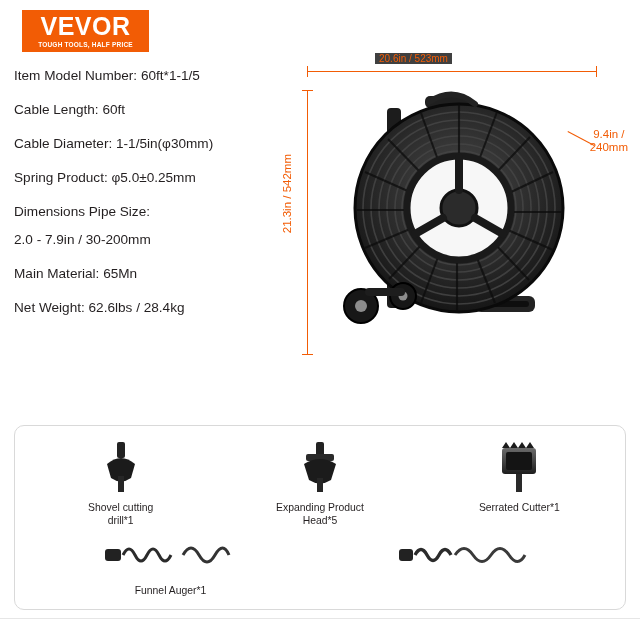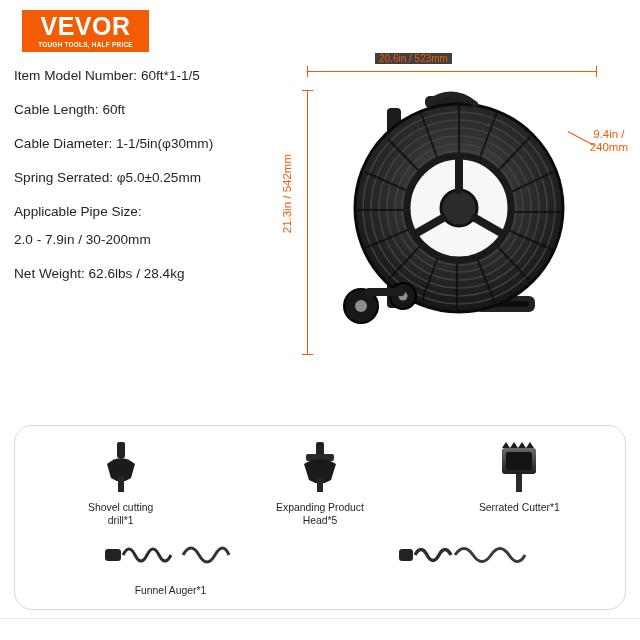--- a/index.html
+++ b/index.html
@@ -170,21 +170,21 @@
   .coil-svg { display: block; }
 
   
   .accessories {
     position: absolute;
     left: 14px;
     top: 425px;
     width: 612px;
     height: 185px;
     border: 1px solid #d9d9d9;
-    border-radius: 18px;
+    border-radius: 10px;
     box-sizing: border-box;
     background: #ffffff;
   }
   .acc-row {
     display: flex;
     width: 100%;
     box-sizing: border-box;
   }
   .acc-row-1 {
     padding: 12px 6px 0 6px;
@@ -244,26 +244,30 @@
     </div>
     <div class="spec-row">
       <span>Cable Length:</span>
       <span>60ft</span>
     </div>
     <div class="spec-row">
       <span>Cable Diameter:</span>
       <span>1-1/5in(φ30mm)</span>
     </div>
     <div class="spec-row">
-      <span>Spring Serrated:</span>
+      <span>Spring Product:</span>
       <span>φ5.0±0.25mm</span>
     </div>
     <div class="spec-row two-line">
-      <span>Applicable Pipe Size:</span>
+      <span>Dimensions Pipe Size:</span>
       <span class="l2">2.0 - 7.9in / 30-200mm</span>
+    </div>
+    <div class="spec-row">
+      <span>Main Material:</span>
+      <span>65Mn</span>
     </div>
     <div class="spec-row">
       <span>Net Weight:</span>
       <span>62.6lbs / 28.4kg</span>
     </div>
   </div>
 
   <div class="product-area">
 
     <div class="dim-top-line"></div>

